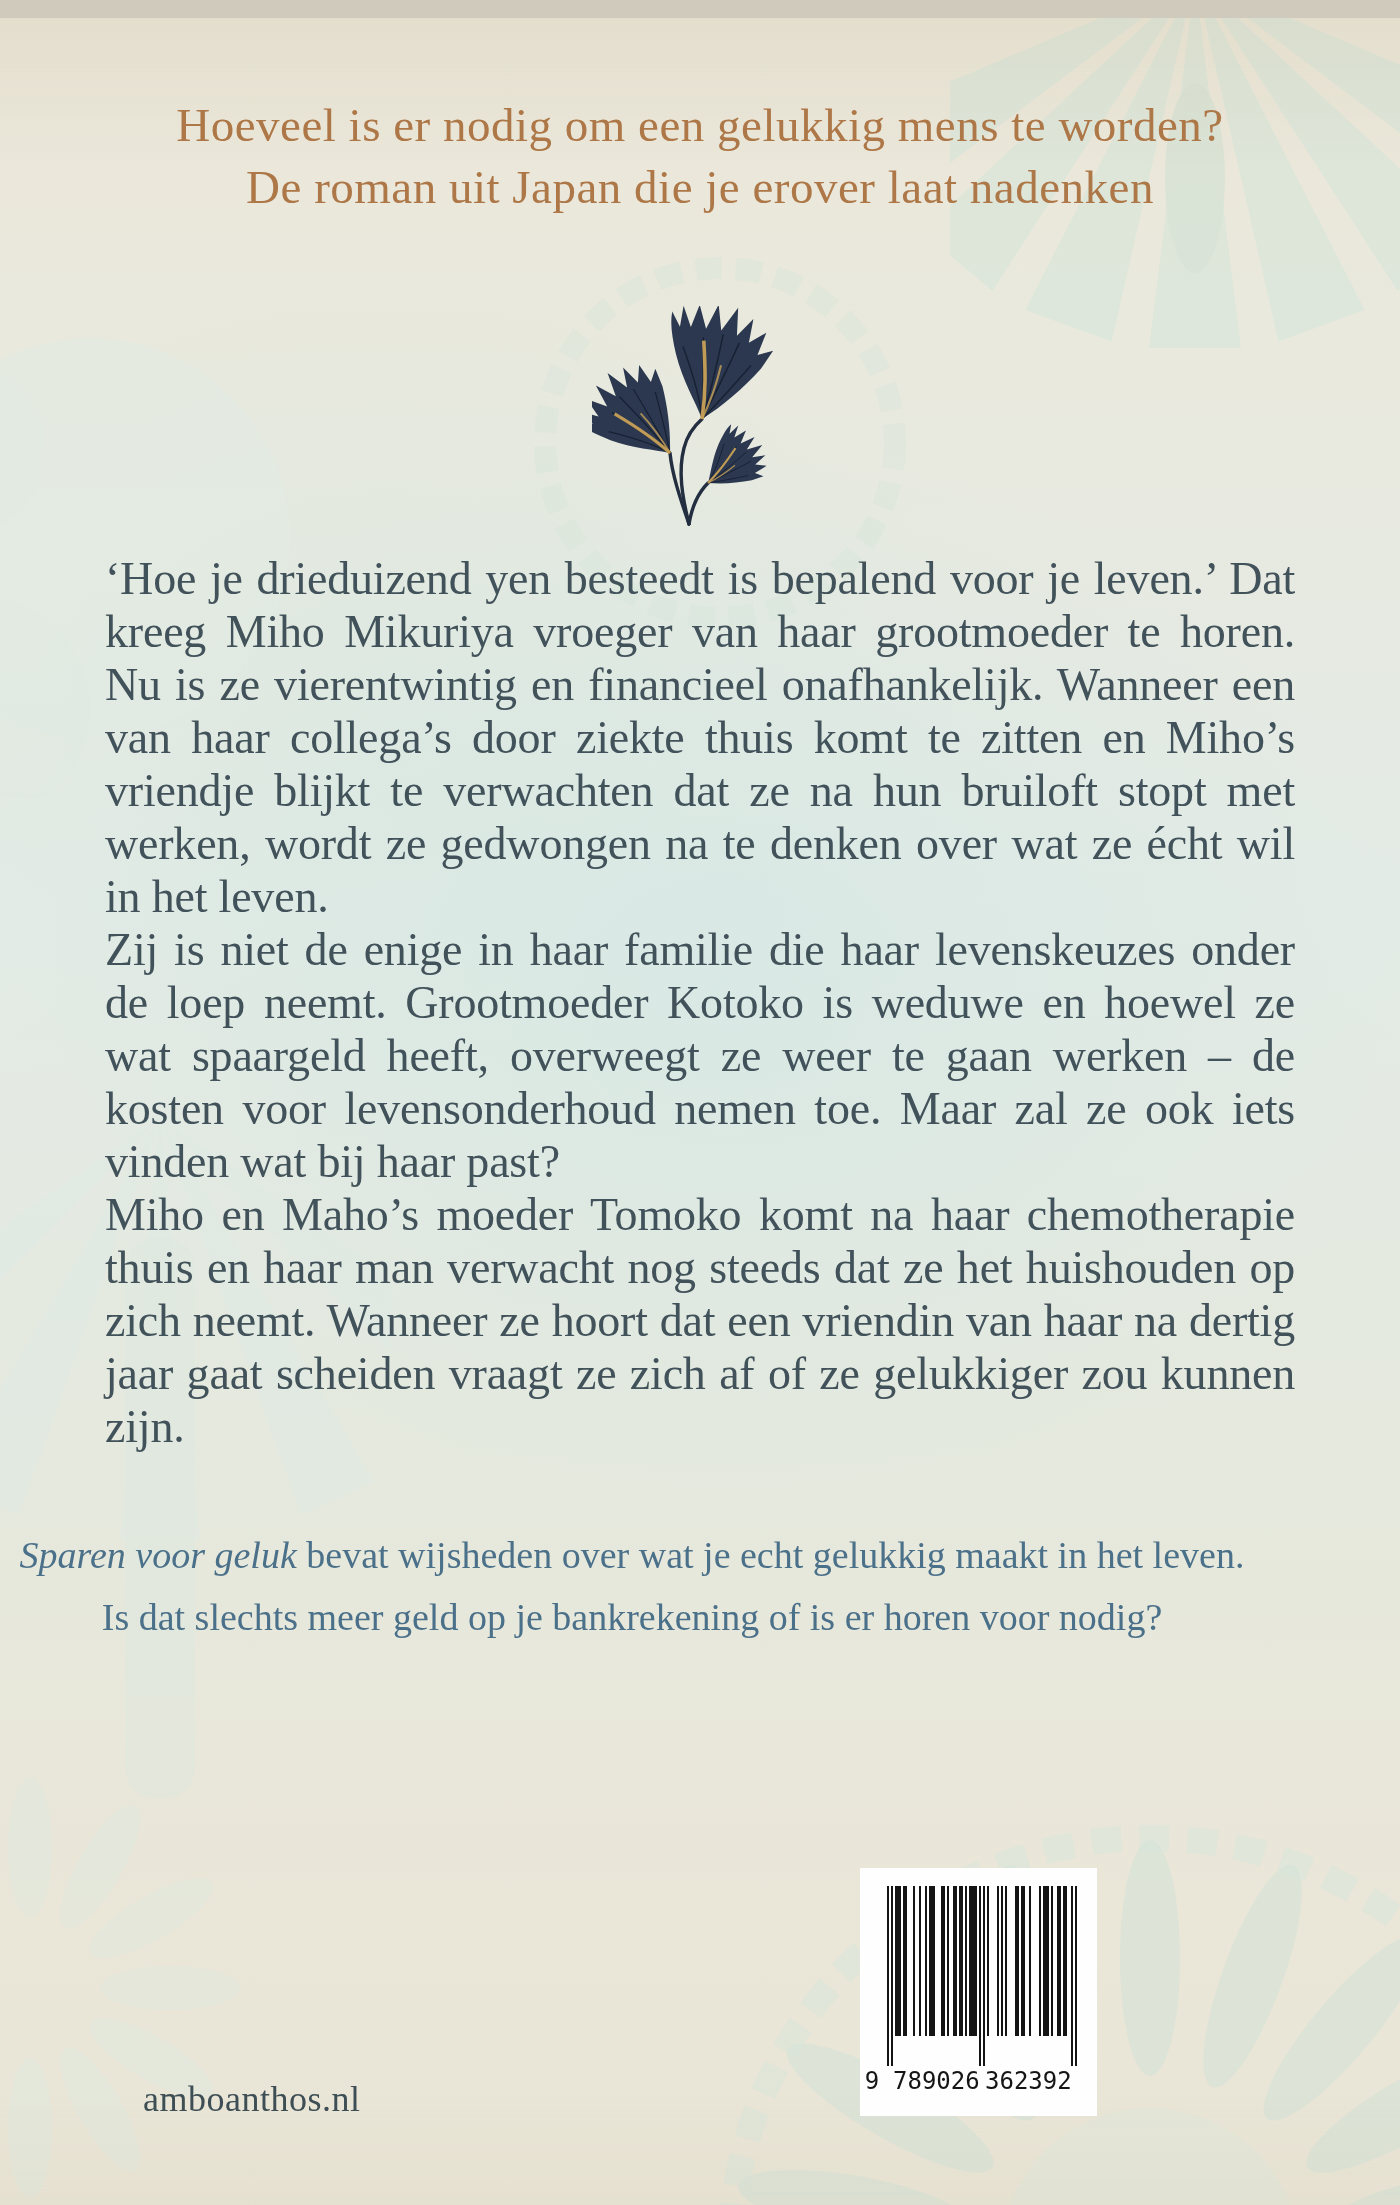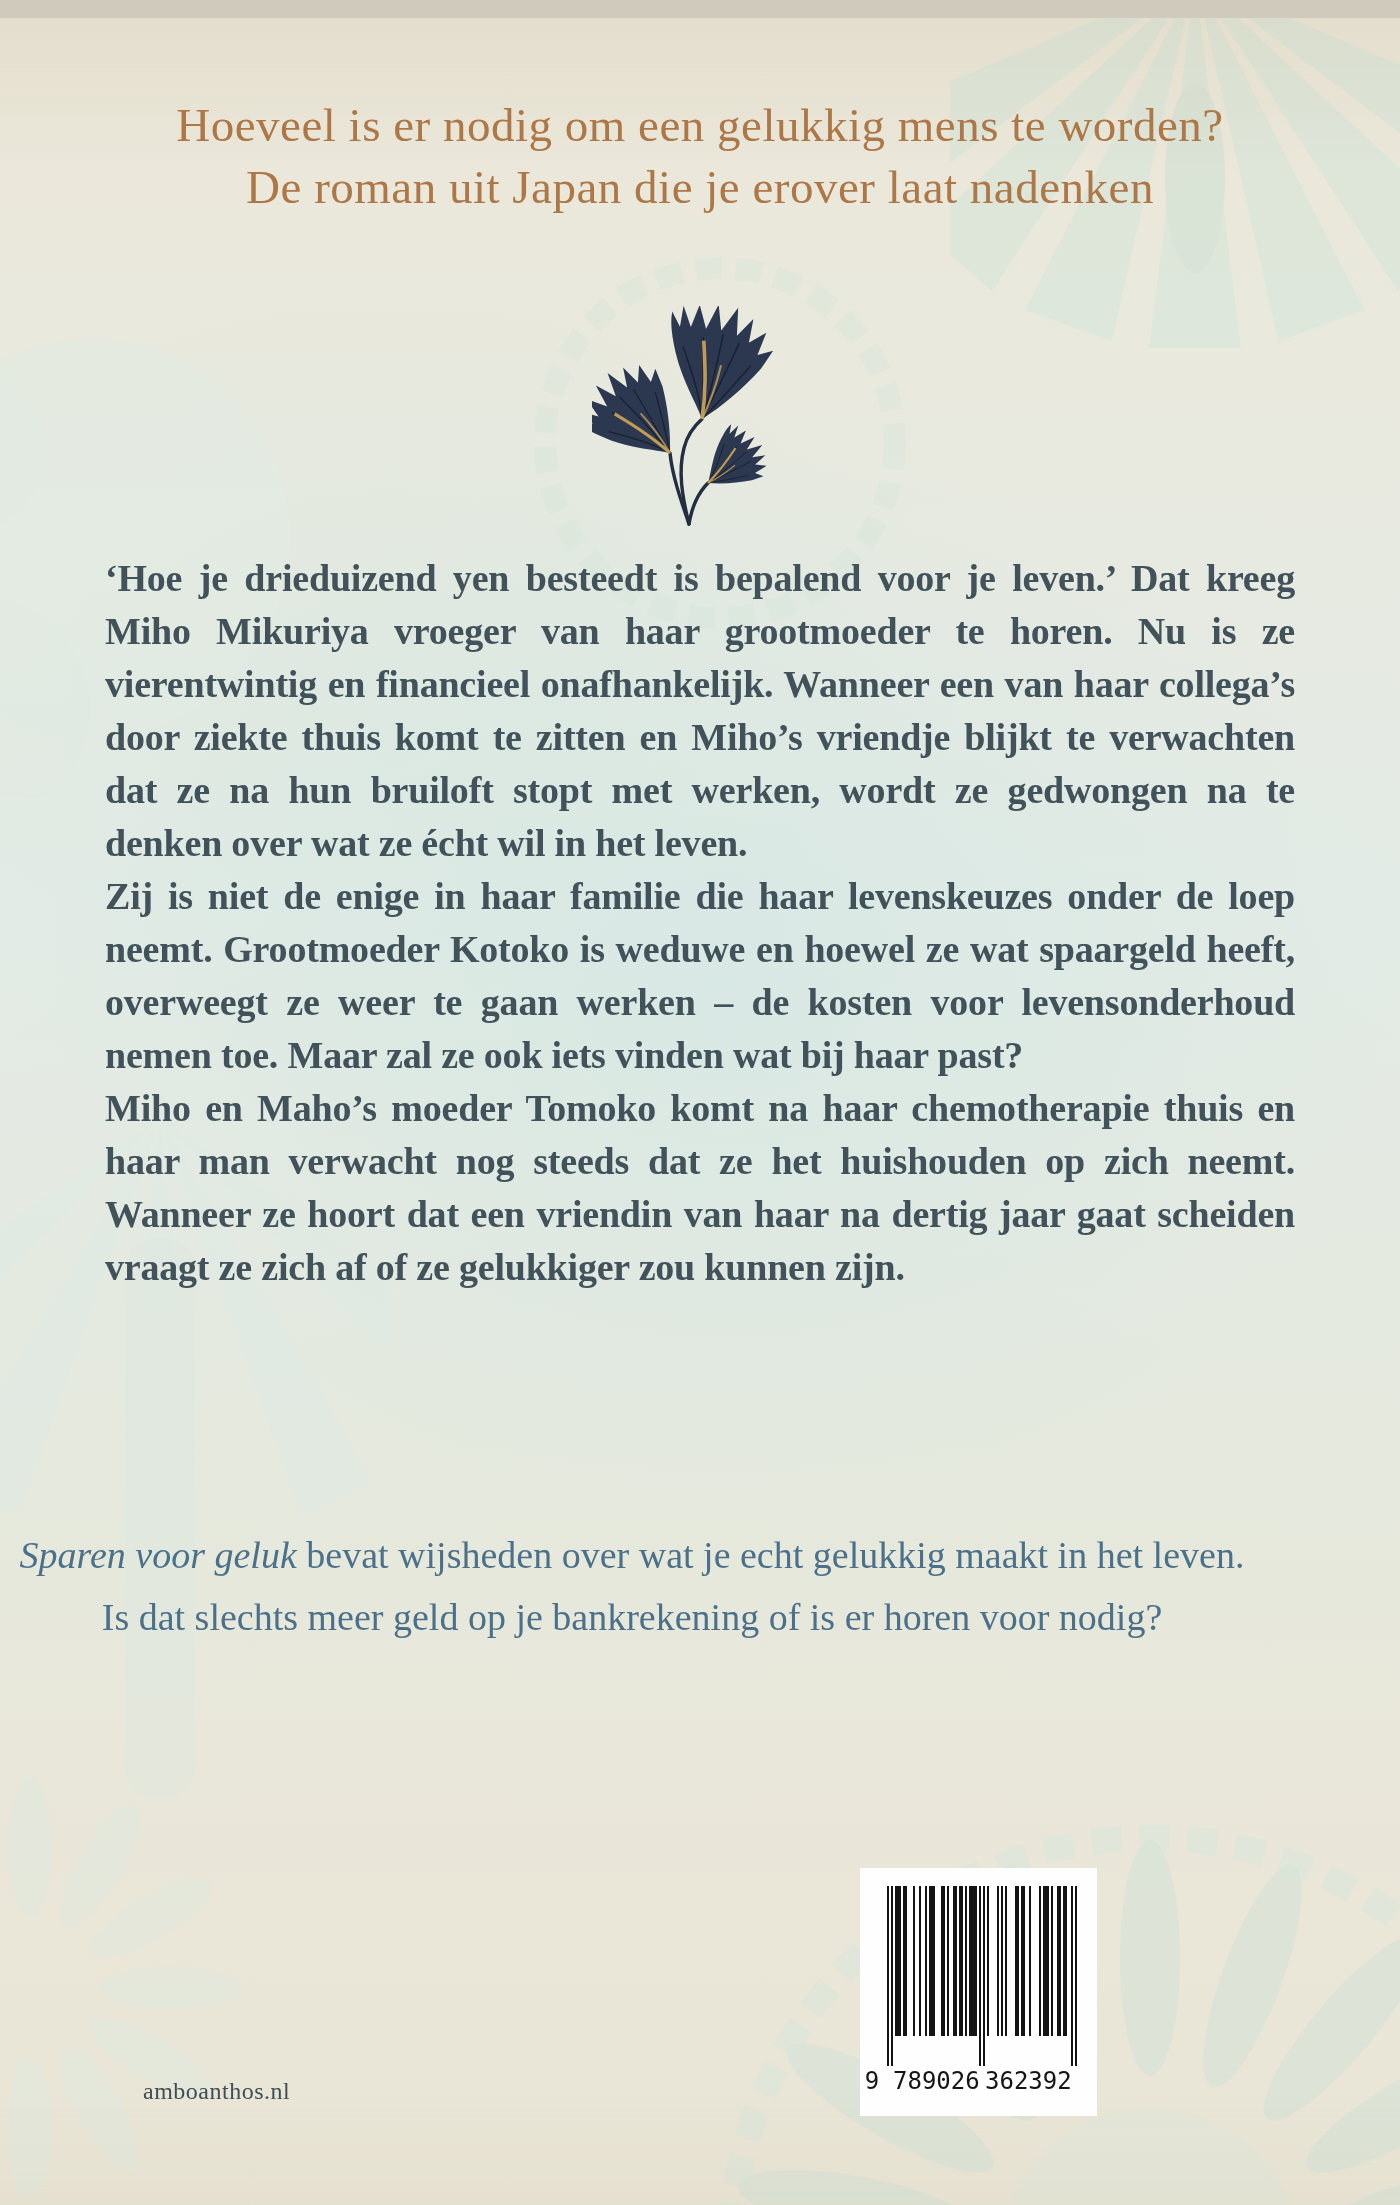--- a/index.html
+++ b/index.html
@@ -27,22 +27,22 @@
   .tagline{
     position:absolute;top:76px;left:0;width:100%;
     text-align:center;color:#ad7747;
     font-size:47px;line-height:62px;letter-spacing:.5px;
   }
 
   .ginkgo{position:absolute;left:592px;top:288px;}
 
   .blurb{
     position:absolute;top:534px;left:105px;width:1190px;
-    font-size:38px;line-height:53px;color:#42525a;
-    text-align:justify;letter-spacing:-0.2px;font-weight:bold;
+    font-size:46px;line-height:53px;color:#42525a;
+    text-align:justify;letter-spacing:-0.2px;
   }
   .blurb p{margin:0;}
 
   .closing{
     position:absolute;top:1506px;left:0;width:1264px;
     text-align:center;color:#4b7089;
     font-size:38px;line-height:62px;white-space:nowrap;
   }
   .closing .ital{font-style:italic;}
 
@@ -55,21 +55,21 @@
     position:absolute;top:198px;height:30px;
     font-family:"DejaVu Sans Mono",monospace;font-size:24px;color:#151515;
     text-align:center;line-height:30px;
   }
   .bc-first{left:0px;width:24px;}
   .bc-left{left:33px;width:86px;}
   .bc-right{left:125px;width:86px;}
 
   .publisher{
     position:absolute;left:143px;top:2060px;
-    font-size:24px;color:#3d4e54;letter-spacing:.5px;
+    font-size:36px;color:#3d4e54;letter-spacing:.5px;
   }
 </style>
 </head>
 <body>
 
 <div class="cover">
 
   <svg class="pattern" style="left:950px;top:0;" width="470" height="400" viewBox="0 0 470 400">
     <g transform="translate(245,-40)" fill="#d7e6da" opacity="0.62">
       <g>

